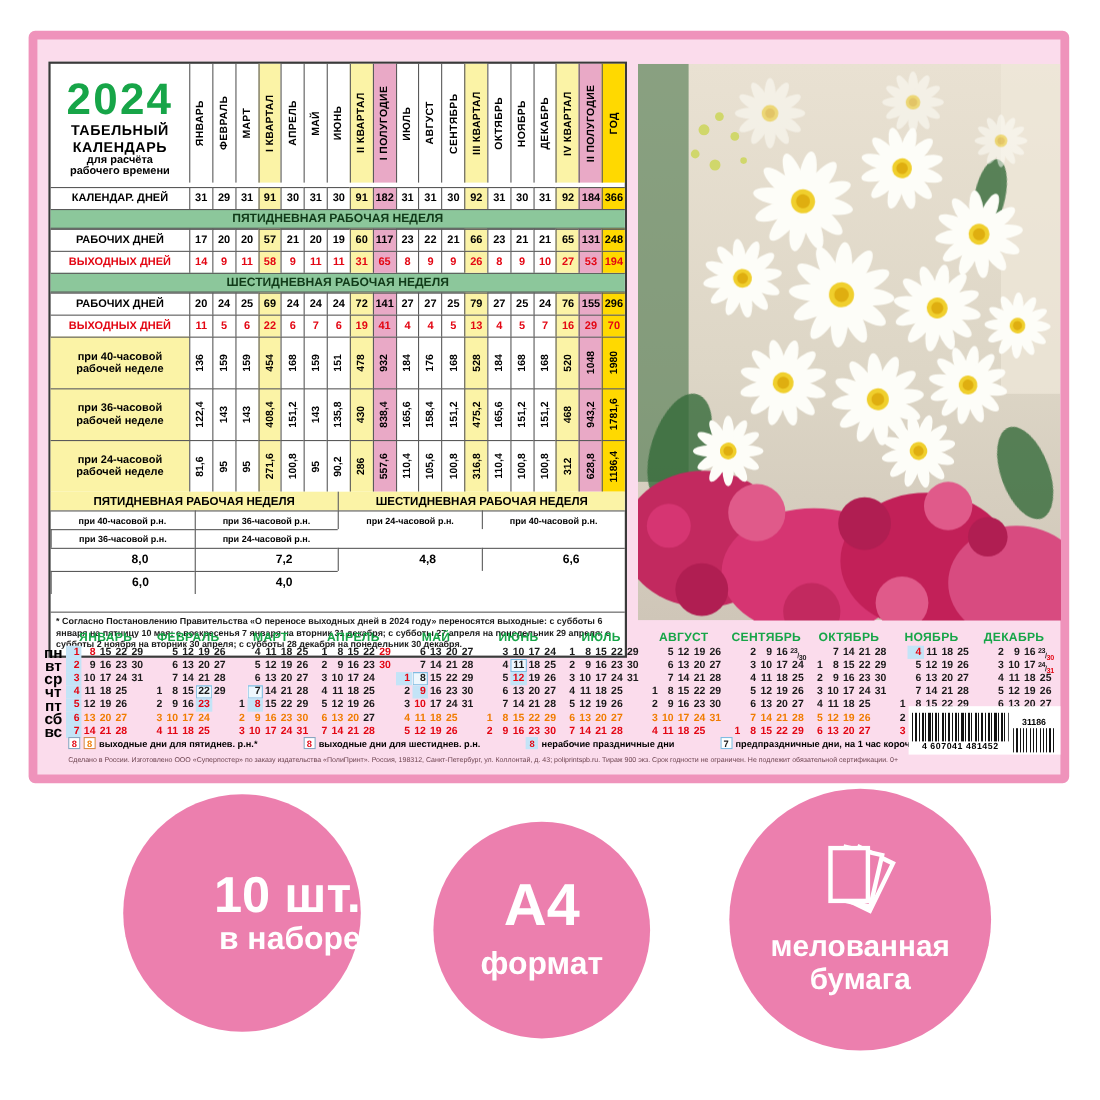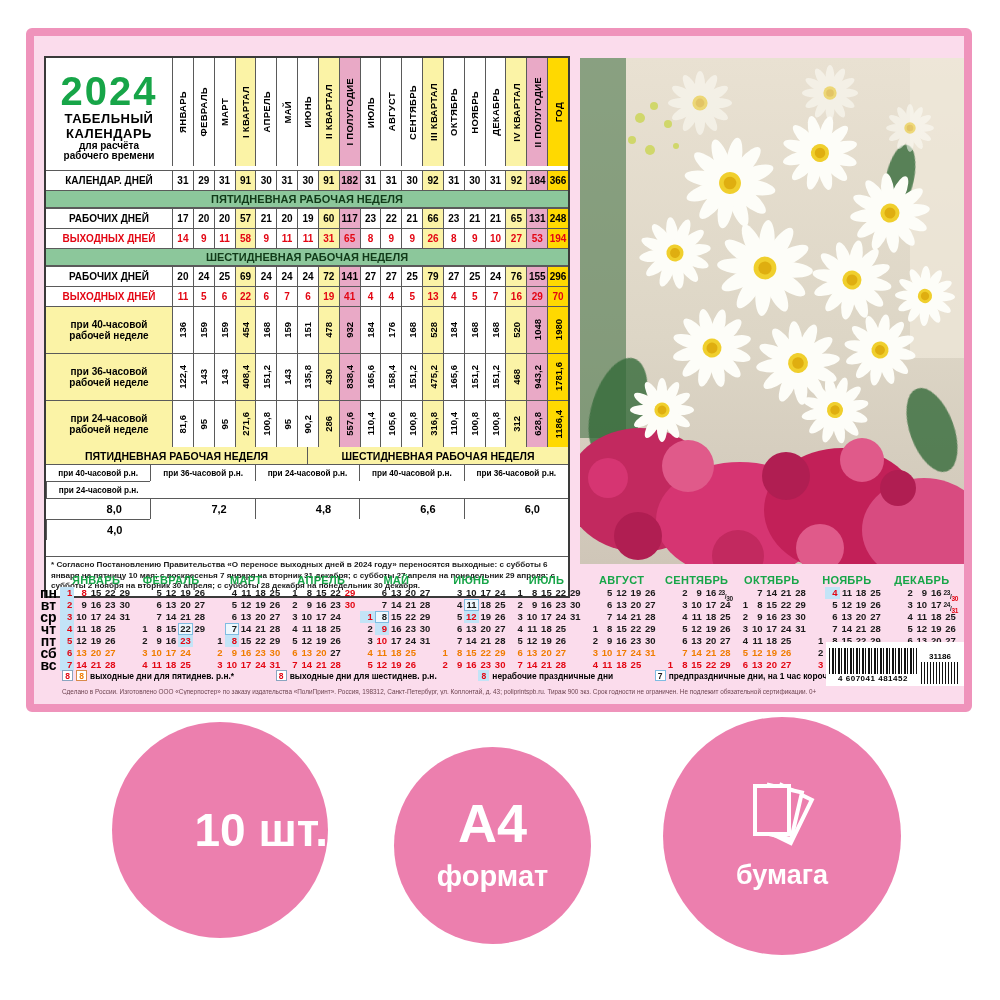--- a/index.html
+++ b/index.html
@@ -34,21 +34,21 @@
   .trow+.trow .c, #tb-cal .c,#tb-five .c,#tb-six .c,#tb-hours .trow .c{border-top:1px solid #5a5a5a;}
   .hdr .c{border-top:none;}
   .q{background:#fbf3a6;} .hcol{background:#e9a9c6;} .ycol{background:#ffd900;}
   .redrow .c{color:#e30613;}
   .redtxt{color:#e30613;}
   
   .avg2{display:grid;grid-template-columns:1fr 1fr;}
   .avg2 .c{border-left:1px solid #5a5a5a;background:#fbf3a6;font-weight:bold;font-size:10.5px;
            height:17px;display:flex;align-items:center;justify-content:center;}
   .avg2 .c:first-child{border-left:none;}
-  .avg6{display:grid;grid-template-columns:repeat(5,1fr);}
+  .avg6{display:grid;grid-template-columns:repeat(4,1fr);}
   .avg6 .c{border-left:1px solid #5a5a5a;border-top:1px solid #5a5a5a;font-weight:bold;
            display:flex;align-items:center;justify-content:center;}
   .avg6 .c:first-child{border-left:none;}
   .avgh .c{font-size:8.2px;height:16px;}
   .avgv .c{font-size:11px;height:20px;padding-left:32px;}
   .footnote{border-top:1px solid #5a5a5a;padding:3px 5px 4px 5px;font-size:8.1px;
             line-height:1.3;font-weight:bold;color:#1a1a1a;text-align:left;margin-top:16px;}
 
   
   .photo{position:absolute;left:546px;top:22px;width:384px;height:506px;overflow:hidden;}
@@ -1248,27 +1248,29 @@
     </div>
     <div class="bcaddon">
       <div class="bcnum">31186</div>
       <div class="bars2"></div>
     </div>
   </div>
 </div>
 
 <div class="circle c1">
   <div class="bl1">10 шт.</div>
+  <div class="bl2">в наборе</div>
 </div>
 <div class="circle c2">
   <div class="bl1">А4</div>
   <div class="bl2">формат</div>
 </div>
 <div class="circle c3">
   <svg width="86" height="72" viewBox="0 0 86 72">
     <g fill="#ec7fae" stroke="#fff" stroke-width="4">
       <rect x="30" y="8" width="34" height="48" transform="rotate(26 47 32)"></rect>
       <rect x="24" y="6" width="34" height="48" transform="rotate(13 41 30)"></rect>
       <rect x="16" y="4" width="34" height="48"></rect>
     </g>
   </svg>
+  <div class="bl2">мелованная</div>
   <div class="bl2">бумага</div>
 </div>
 
 </body></html>

